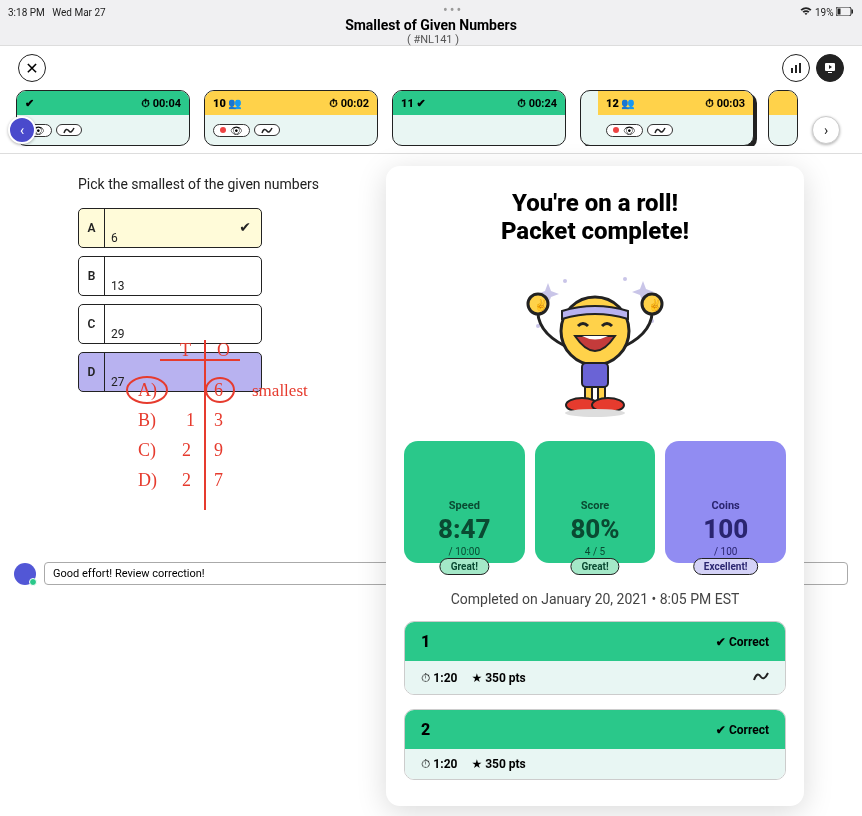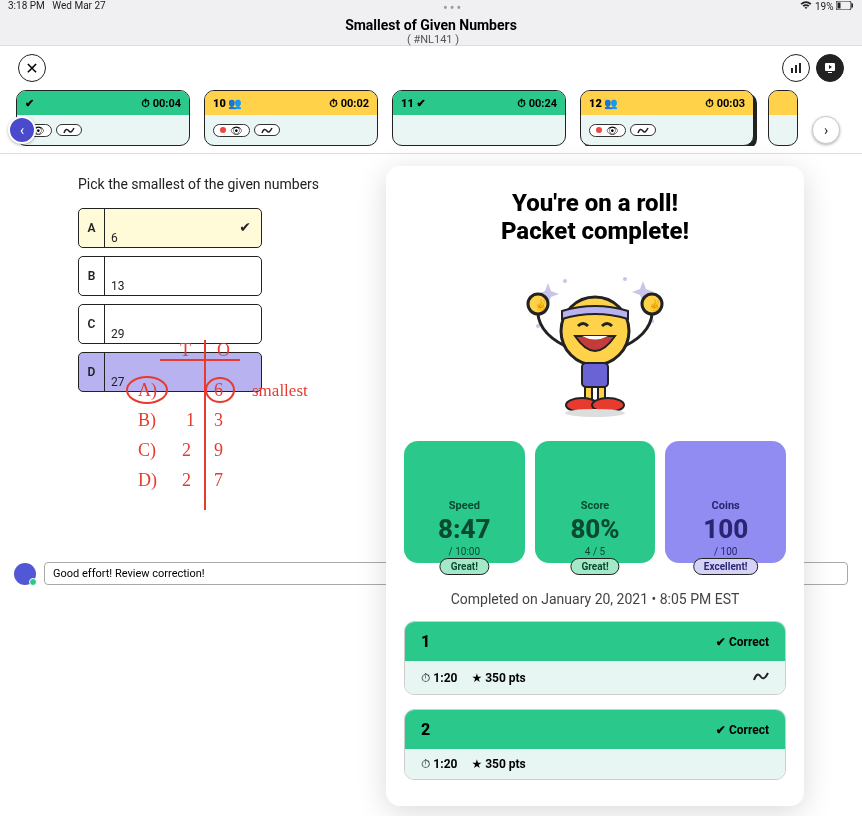--- a/index.html
+++ b/index.html
@@ -1,38 +1,38 @@
 <!DOCTYPE html>
 <html><head>
 <meta charset="utf-8">
 <style>
   * { box-sizing: border-box; margin: 0; padding: 0; }
   body { font-family: -apple-system, BlinkMacSystemFont, "Segoe UI", Roboto, Arial, sans-serif; background: #fff; width: 862px; height: 816px; overflow: hidden; position: relative; }
   
   
-  .status-bar { height: 18px; background: #f0f0f2; display: flex; justify-content: space-between; align-items: flex-start; padding: 0 8px; font-size: 10px; color: #222; }
+  .status-bar { height: 18px; background: #f0f0f2; display: flex; justify-content: space-between; align-items: flex-end; padding: 0 8px; font-size: 10px; color: #222; }
   .status-bar .middle { display:flex; gap:2px; align-items:center; color:#999; font-size:14px; letter-spacing:2px;}
   
   
   .title-row { height: 28px; background: #f0f0f2; display: flex; justify-content: center; align-items: center; border-bottom: 1px solid #ddd; flex-direction: column; }
   .title-row .title { font-weight: 700; font-size: 14px; }
   .title-row .subtitle { font-size: 11px; color: #555; margin-left: 4px; }
   
   
   .toolbar { position: relative; background: #fff; border-bottom: 1px solid #ddd; padding: 8px 0; height: 108px;}
   .close-btn, .round-btn { width: 28px; height: 28px; border-radius: 50%; border: 1.5px solid #222; display:flex; align-items:center; justify-content:center; cursor:pointer; background:#fff;}
   .close-btn { position:absolute; top:8px; left:18px; font-size:16px;}
   .tool-right { position:absolute; top:8px; right:18px; display:flex; gap:6px;}
   
   .cards { display:flex; gap:14px; position:absolute; top:44px; left:16px; right:16px; overflow:hidden;}
   .nav-circle { position:absolute; top:70px; width:28px; height:28px; border-radius:50%; background:#4a4acc; color:#fff; display:flex; align-items:center; justify-content:center; font-size:14px; border:2px solid #fff; box-shadow:0 1px 3px rgba(0,0,0,.3); cursor:pointer; z-index:5;}
   .nav-circle.left{left:8px;} .nav-circle.right{right:22px; background:#fff; color:#222; border:1px solid #ccc;}
   
   .card { width:174px; border:1.5px solid #222; border-radius:10px; overflow:hidden; flex-shrink:0; background:#e9f6f3;}
-  .card.sel{box-shadow:3px 3px 0 #222;}
+  .card.sel{box-shadow:3px 3px 0 #222;padding-left:17px;}
   .card-head { height:24px; display:flex; justify-content:space-between; align-items:center; padding:0 8px; font-size:11px; font-weight:700;}
   .card-head.green{background:#2ac88a;} .card-head.yellow{background:#ffd24a;}
   .card-body { height:30px; padding:4px 8px; display:flex; gap:4px; align-items:center;}
   .pill { border:1px solid #333; border-radius:10px; padding:0 6px; font-size:10px; background:#fff; display:flex; align-items:center; gap:4px;}
   .pill .dot-red{width:6px;height:6px;border-radius:50%;background:#e44;}
   .timer-icn{font-size:11px;}
   
   
   .question { padding: 22px 78px; font-size:14px; color:#222;}
   .answers { margin-top:16px; width:184px;}

